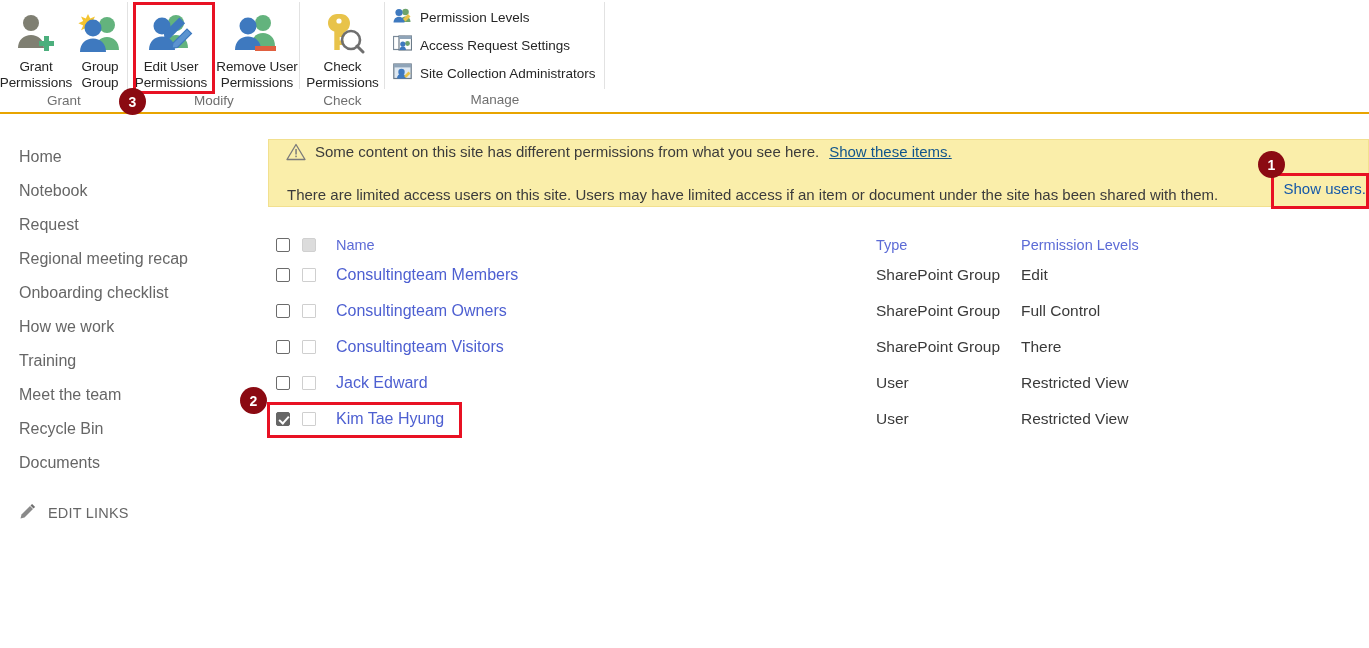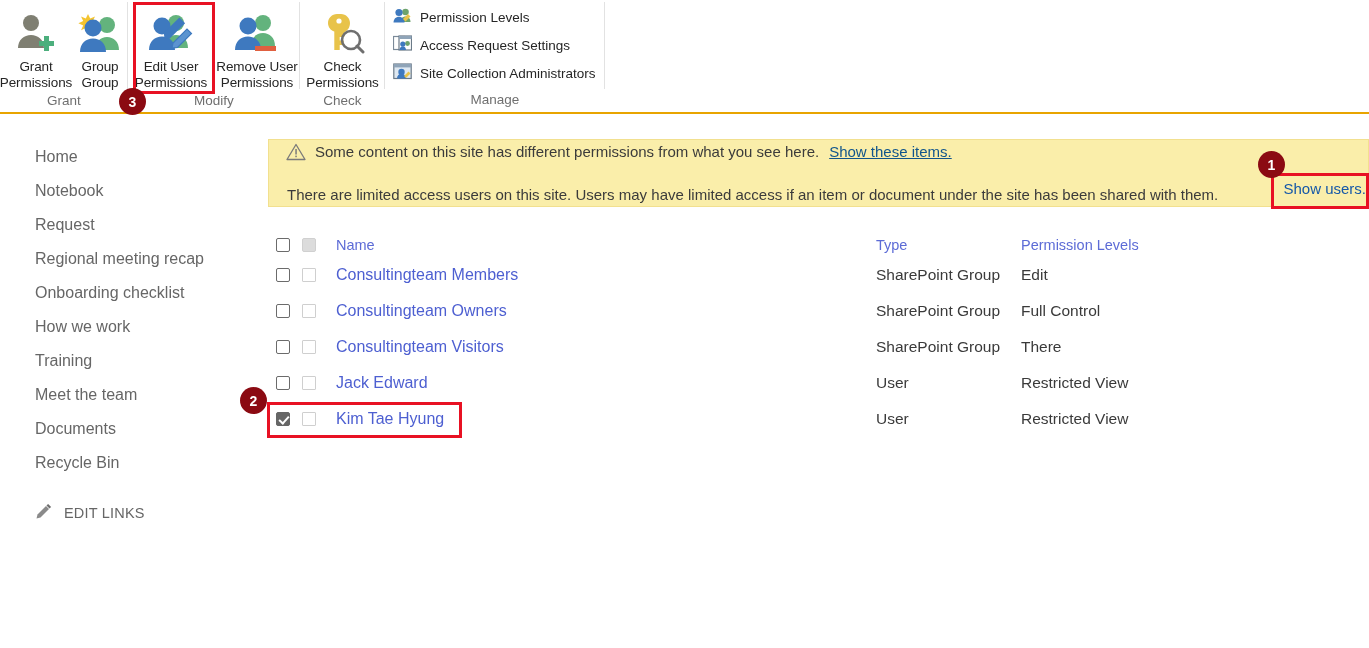--- a/index.html
+++ b/index.html
@@ -34,21 +34,21 @@
   }
   .big-btn.wide { width:88px; }
 
   .manage-list { display:flex; flex-direction:column; padding:5px 0 0 8px; gap:7px; }
   .manage-item { display:flex; align-items:center; gap:8px; cursor:default; }
   .manage-item .mlabel { font-size:13.5px; color:#262626; white-space:nowrap; }
 
   .orange-rule { position:absolute; left:0; top:112px; width:1369px; height:2px; background:#e8a400; }
 
   
-  .leftnav { position:absolute; left:0; top:140px; width:250px;margin-left:16px; }
+  .leftnav { position:absolute; left:0; top:140px; width:250px; }
   .nav-item {
     height:34px; line-height:34px; padding-left:19px;
     font-size:16px; color:#666666; cursor:default;
     font-family:"Liberation Sans", sans-serif;
   }
   .edit-links {
     margin-top:18px; padding-left:19px; height:30px;
     display:flex; align-items:center; gap:12px; cursor:default;
   }
   .edit-links .el-label { font-size:14.5px; color:#666666; letter-spacing:0.2px; }
@@ -251,22 +251,22 @@
 
   <div class="leftnav">
     <div class="nav-item">Home</div>
     <div class="nav-item">Notebook</div>
     <div class="nav-item">Request</div>
     <div class="nav-item">Regional meeting recap</div>
     <div class="nav-item">Onboarding checklist</div>
     <div class="nav-item">How we work</div>
     <div class="nav-item">Training</div>
     <div class="nav-item">Meet the team</div>
+    <div class="nav-item">Recycle Bin</div>
     <div class="nav-item">Documents</div>
-    <div class="nav-item">Recycle Bin</div>
     <div class="edit-links">
       <span>
         <svg width="17" height="17" viewBox="0 0 17 17">
           <path d="M1.5 15.5l1-4L11 3l3 3-8.5 8.5z" fill="#8a8a8a"></path>
           <path d="M11.5 2.5l1.6-1.6 3 3L14.5 5.5z" fill="#6e6e6e"></path>
         </svg>
       </span>
       <span class="el-label">EDIT LINKS</span>
     </div>
   </div>

